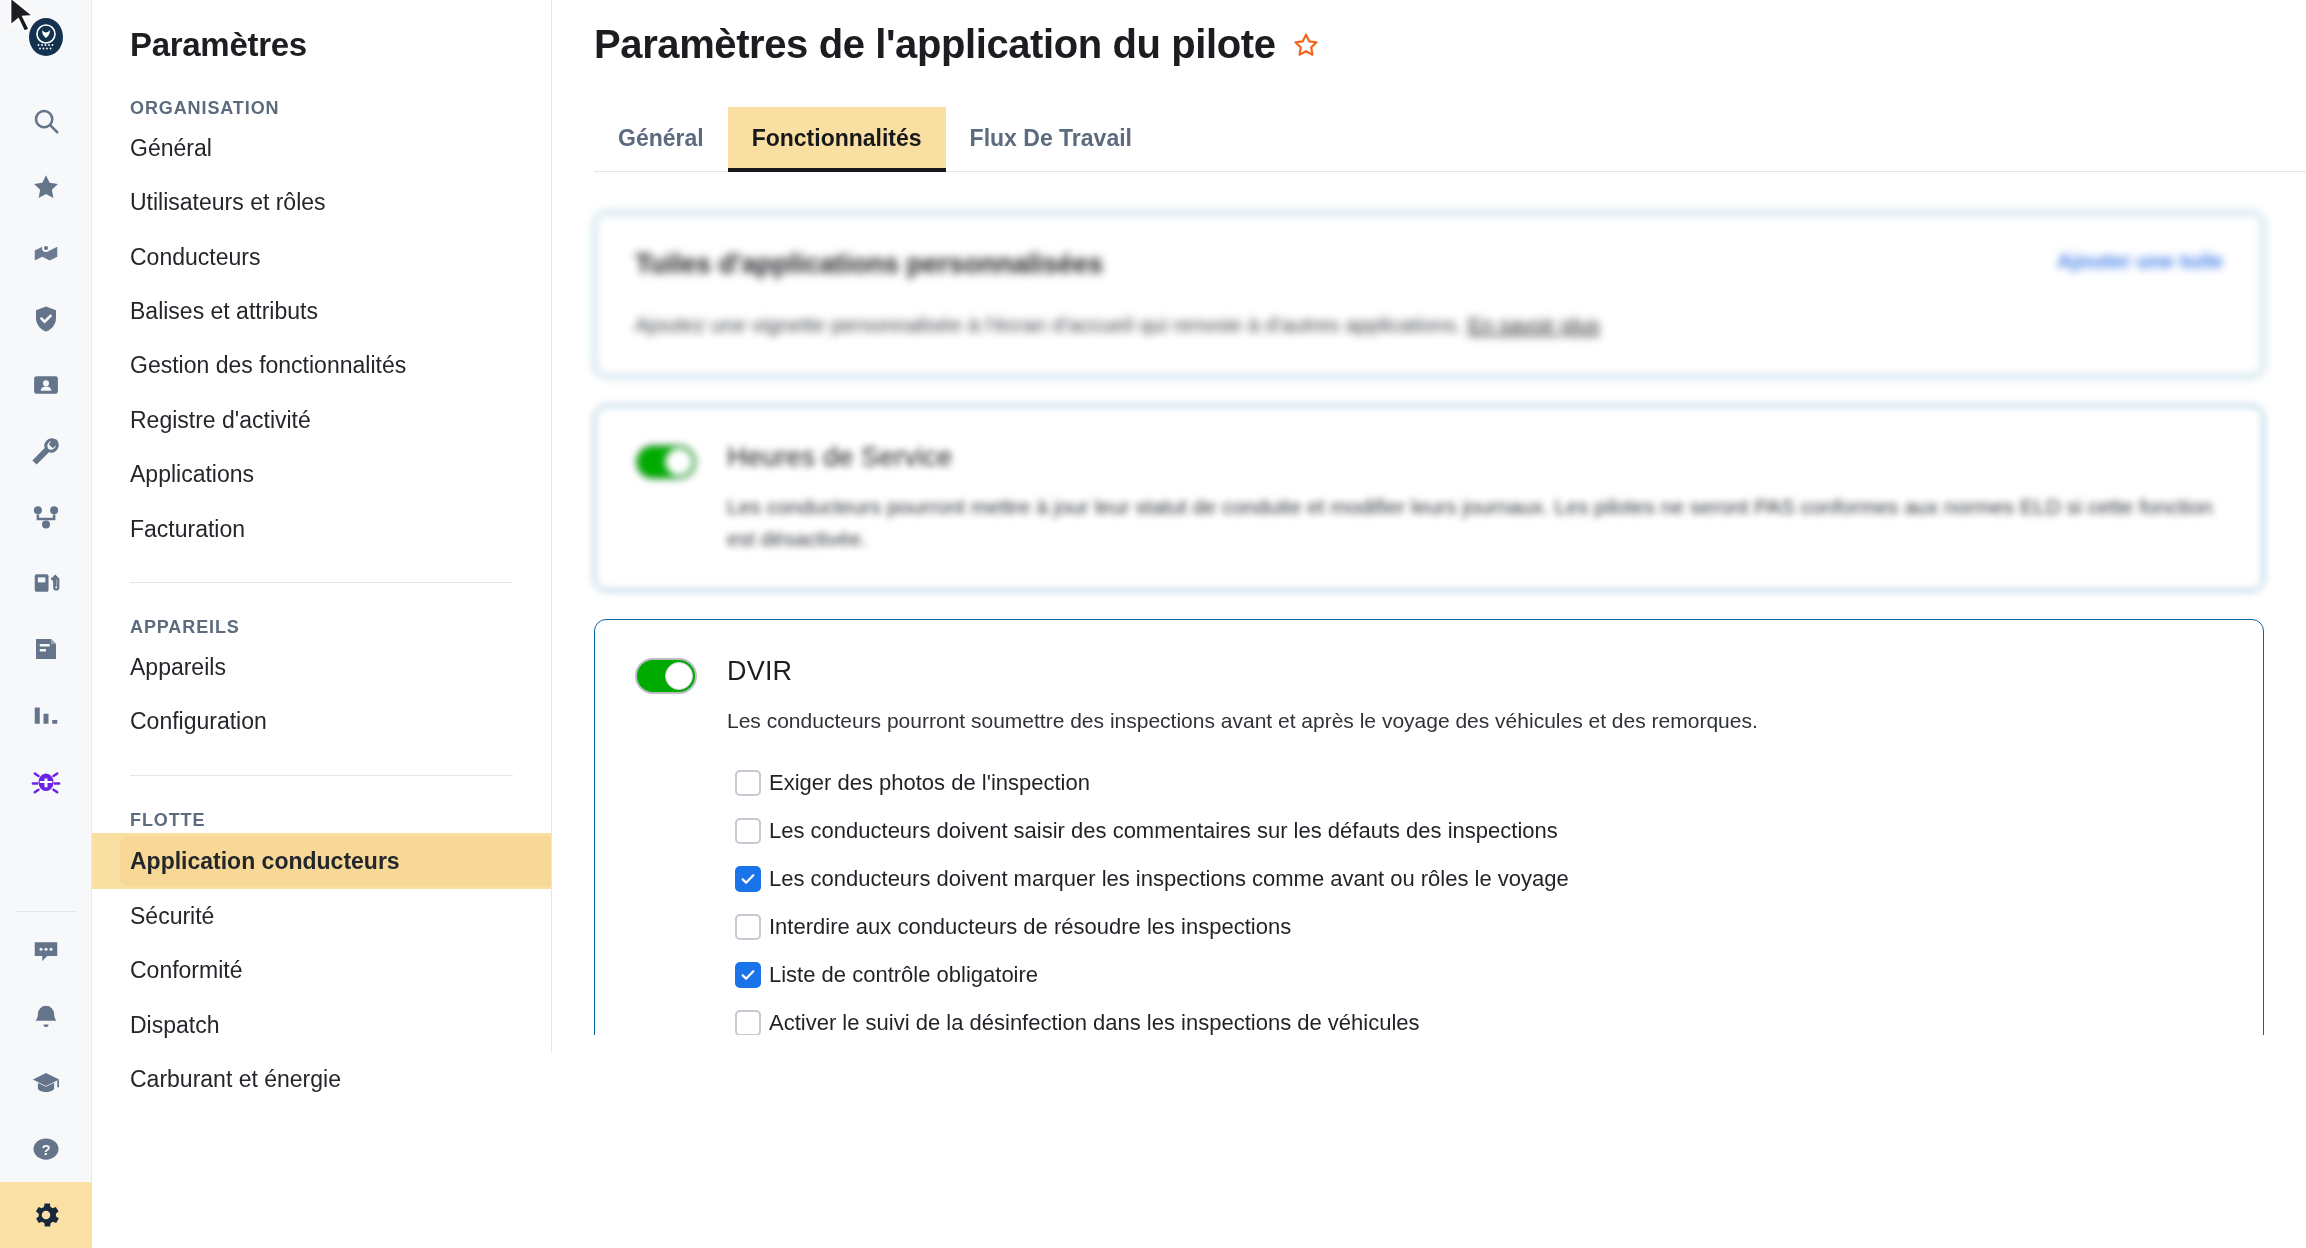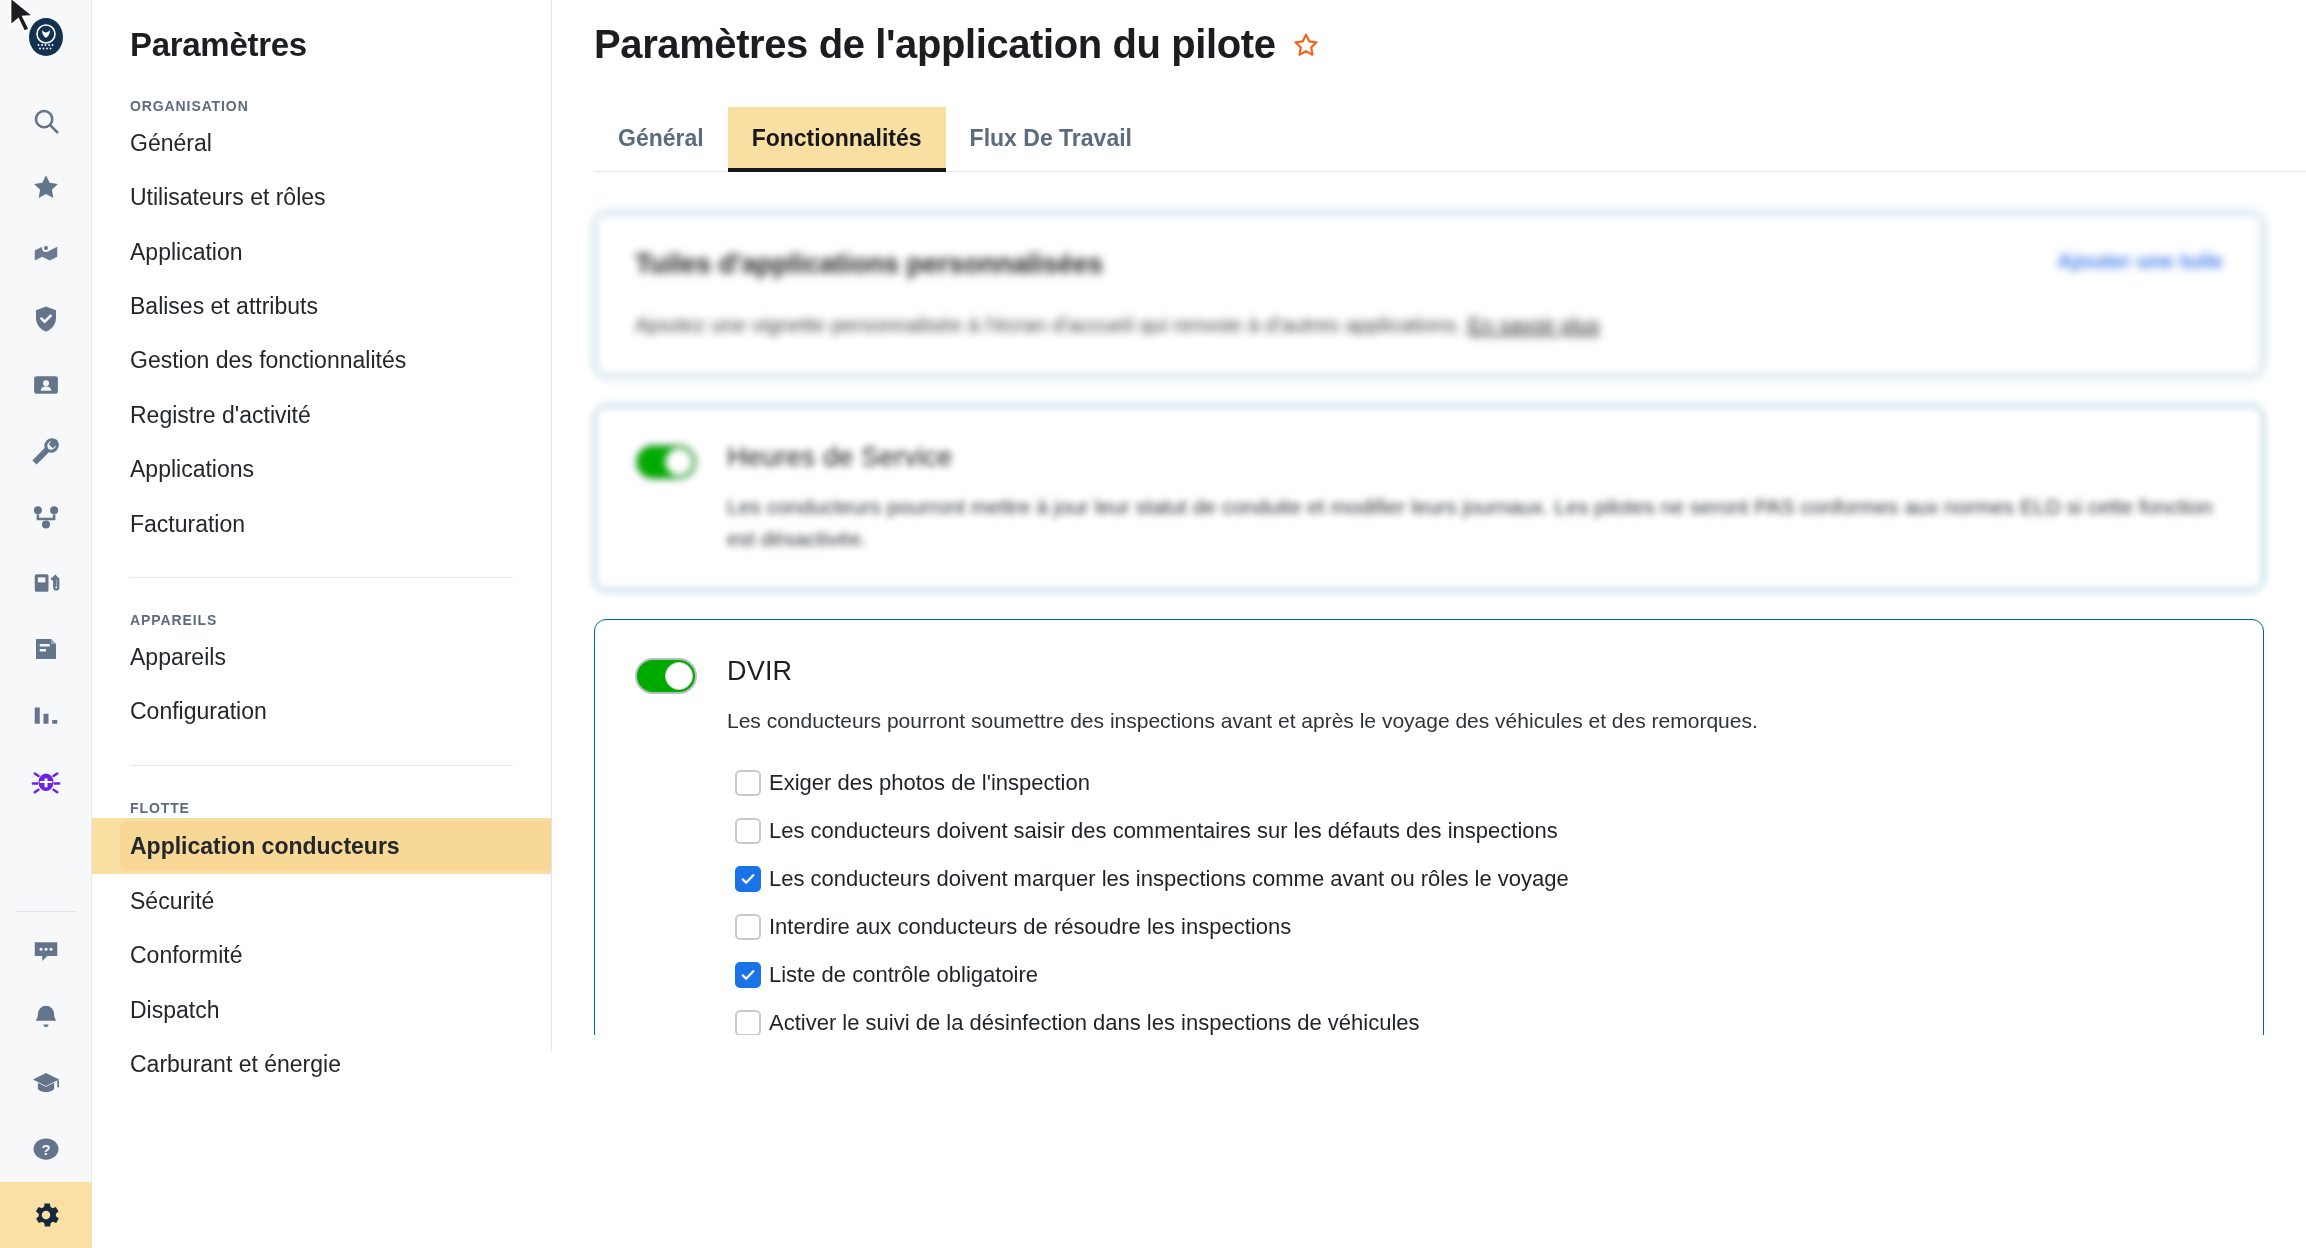--- a/index.html
+++ b/index.html
@@ -44,21 +44,21 @@
     padding-top: 14px;
     position: relative;
   }
   .settings-title {
     font-size: 33px; font-weight: 700; color: #1c1e21;
     letter-spacing: -0.3px;
     padding: 12px 0 0 38px;
   }
   .nav-group { margin-top: 34px; }
   .nav-group-label {
-    font-size: 14px; font-weight: 700; color: #5d6b7e;
+    font-size: 18px; font-weight: 700; color: #5d6b7e;
     letter-spacing: 0.9px; padding: 0 0 2px 38px;
     text-transform: uppercase;
   }
   .nav-item {
     font-size: 23px; color: #23262a;
     padding: 12px 0 12px 38px;
     line-height: 1.32;
     white-space: nowrap;
   }
   .nav-item.selected {
@@ -290,21 +290,21 @@
     </div>
   </div>
 
   <div class="settings-nav">
     <div class="settings-title">Paramètres</div>
 
     <div class="nav-group">
       <div class="nav-group-label">ORGANISATION</div>
       <div class="nav-item">Général</div>
       <div class="nav-item">Utilisateurs et rôles</div>
-      <div class="nav-item">Application</div>
+      <div class="nav-item">Conducteurs</div>
       <div class="nav-item">Balises et attributs</div>
       <div class="nav-item">Gestion des fonctionnalités</div>
       <div class="nav-item">Registre d'activité</div>
       <div class="nav-item">Applications</div>
       <div class="nav-item">Facturation</div>
     </div>
     <div class="nav-sep"></div>
 
     <div class="nav-group">
       <div class="nav-group-label">APPAREILS</div>

